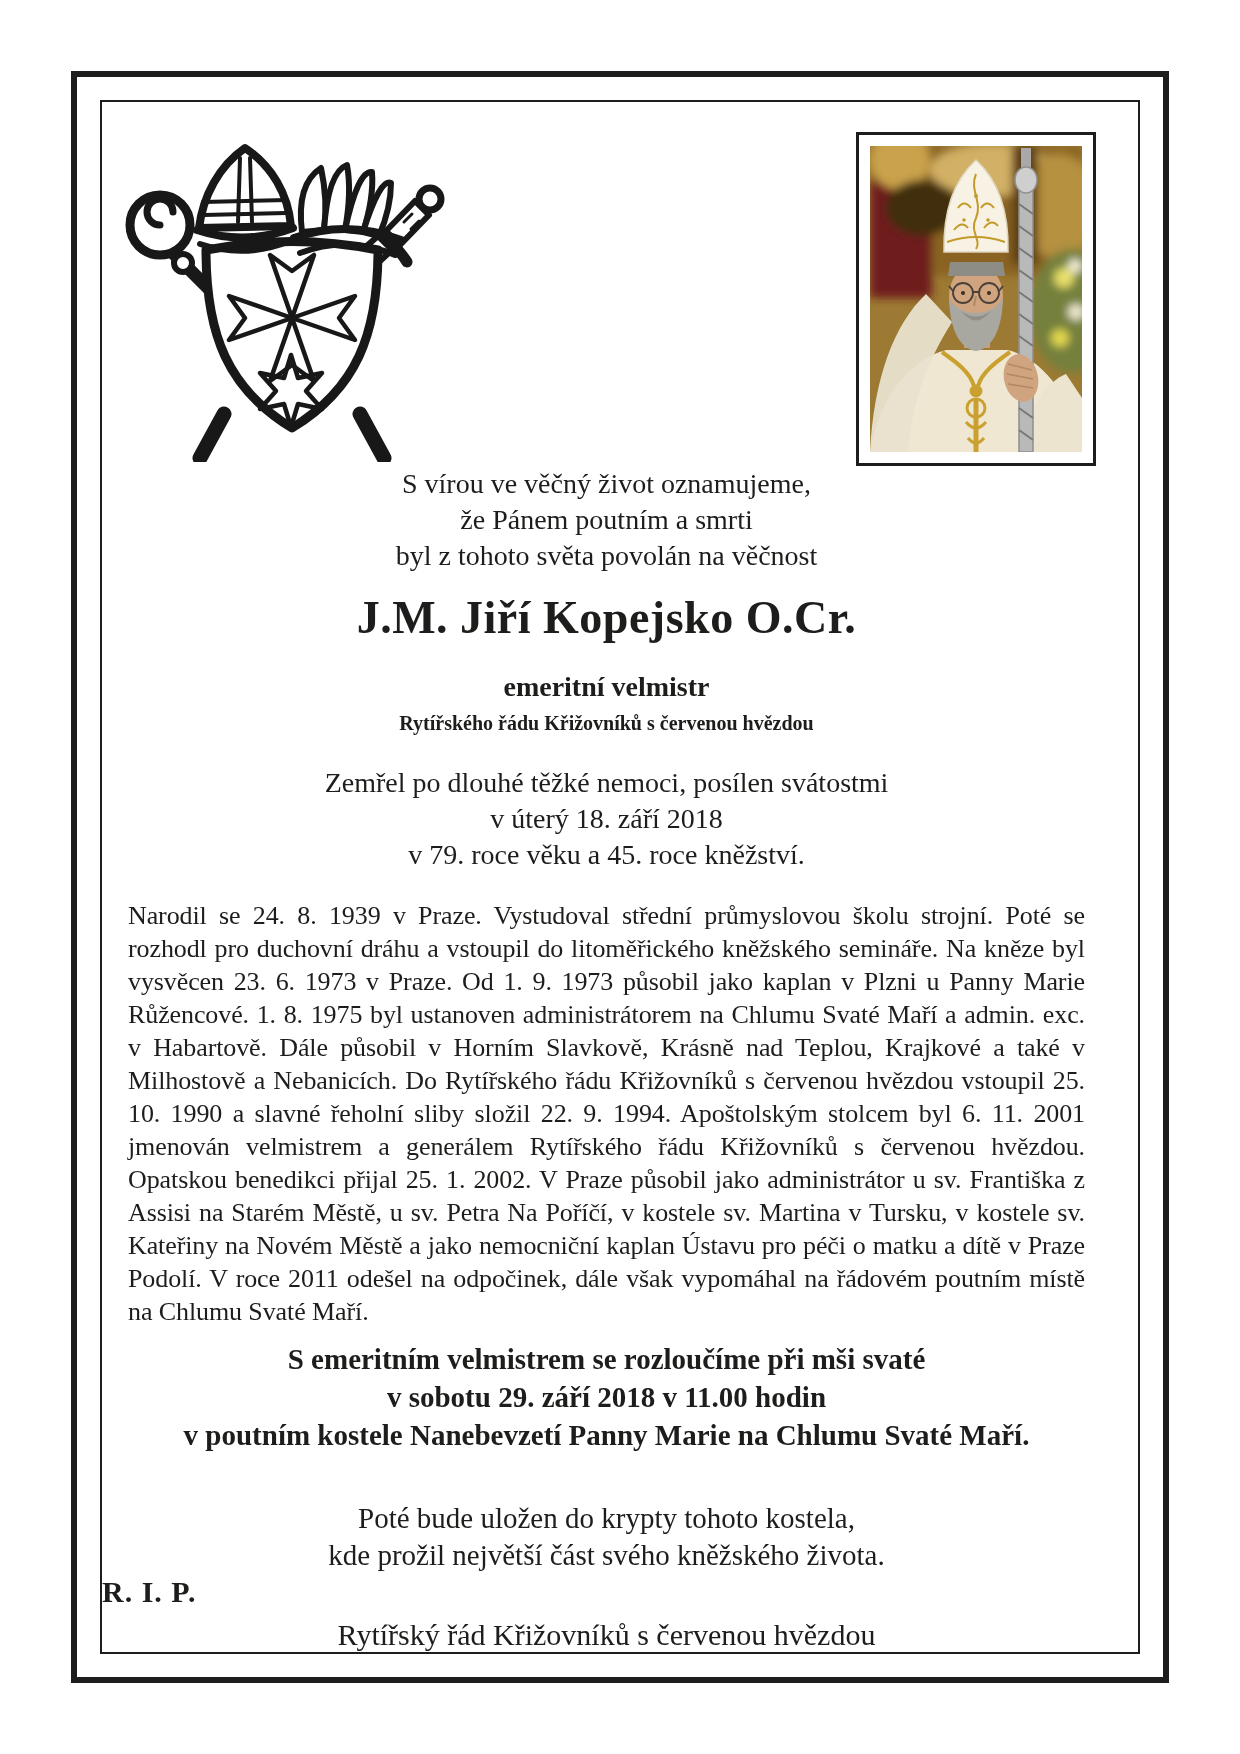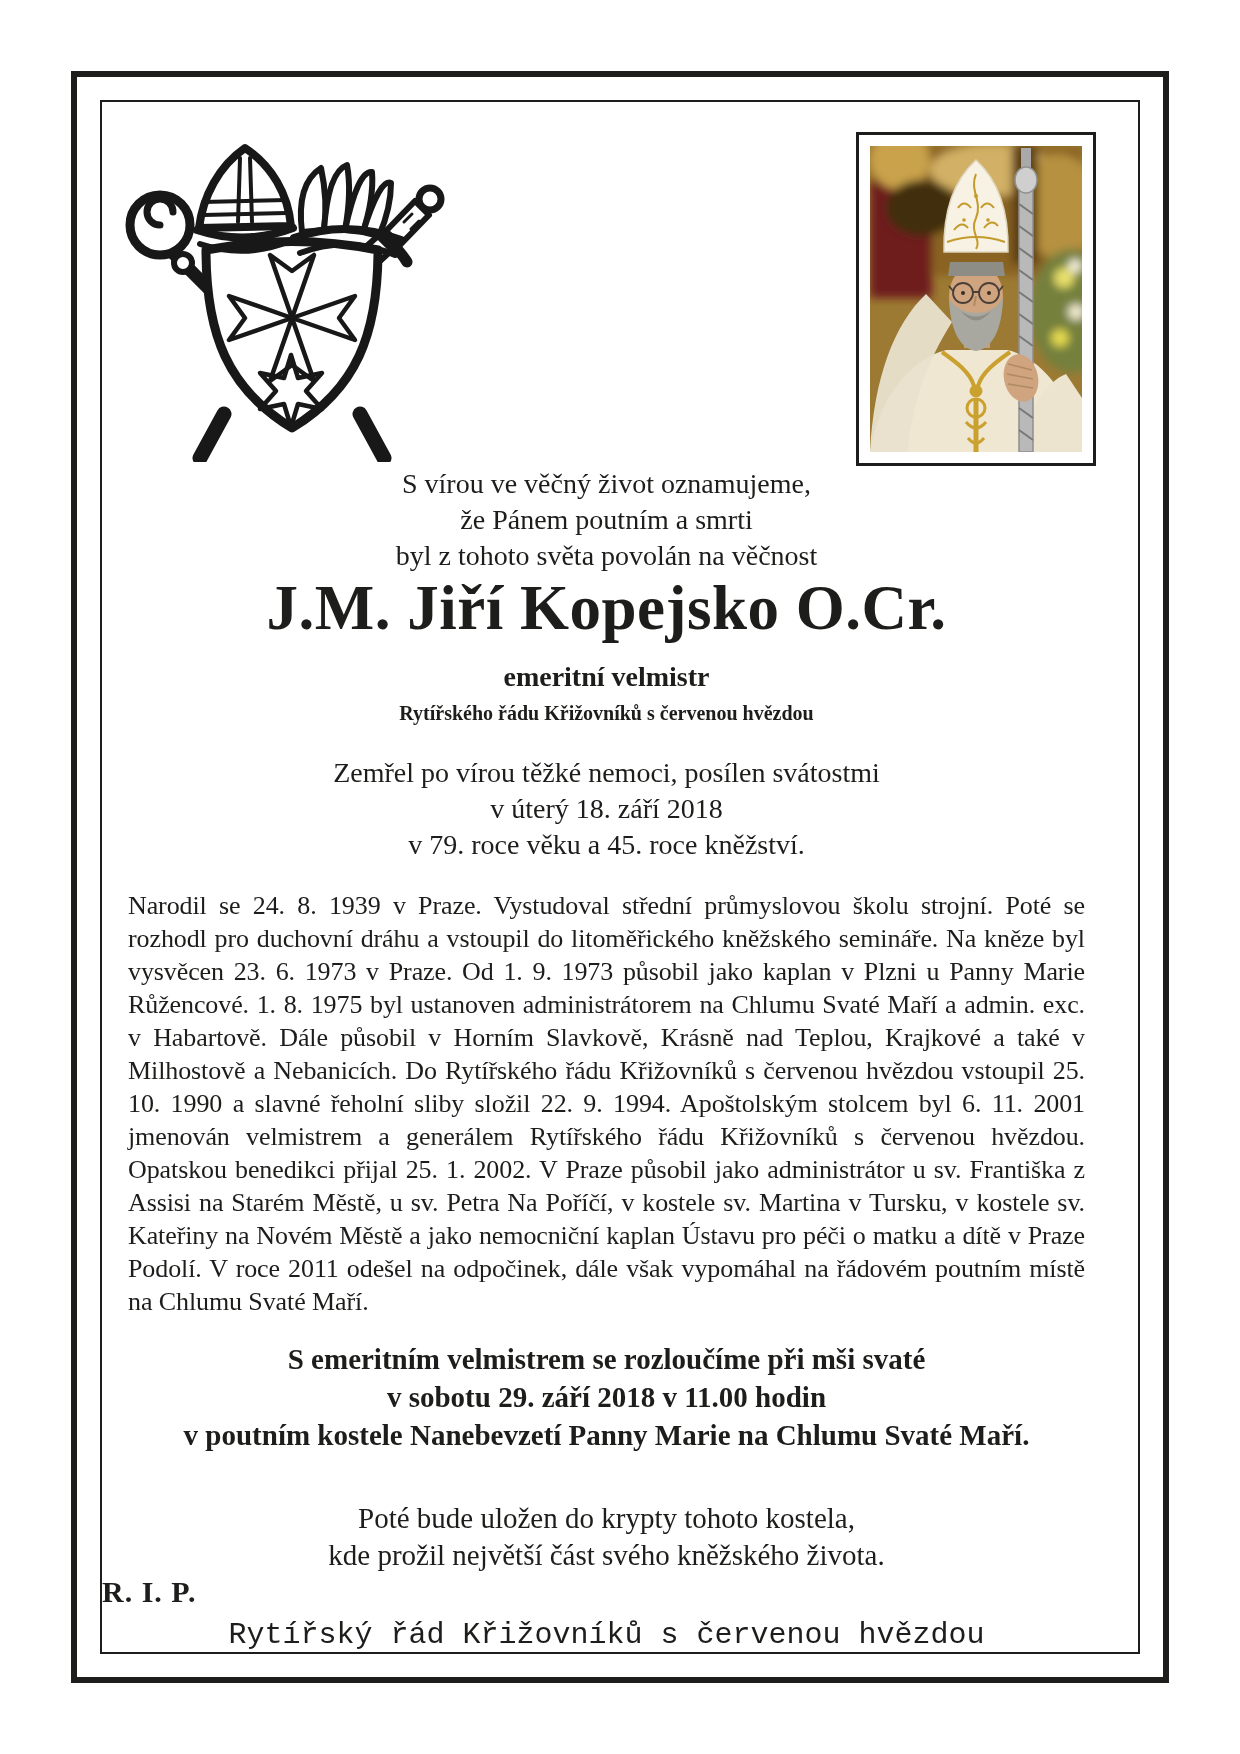--- a/index.html
+++ b/index.html
@@ -24,39 +24,39 @@
   .photo-frame{
     position:absolute;left:754px;top:30px;
     border:3px solid #1d1d1b;background:#ffffff;padding:11px;
     box-shadow:0 0 0 1px #fff inset;
   }
   .photo{display:block;width:212px;height:306px;}
   .line{text-align:center;white-space:nowrap;}
   .intro{font-size:28px;line-height:36px;}
   .intro-block{margin-top:12px;}
   .deceased-name{
-    text-align:center;font-size:63px;font-weight:bold;
+    margin-top:10px;text-align:center;font-size:46px;font-weight:bold;
     line-height:68px;letter-spacing:0.5px;
   }
   .role-title{margin-top:18px;font-size:28px;font-weight:bold;line-height:33px;}
   .order-title{font-size:20px;font-weight:bold;line-height:40px;}
   .death-block{margin-top:22px;}
   .death-line{font-size:28px;line-height:36px;}
   .biography{
     margin:26px 26px 0 26px;font-size:26px;line-height:33px;
     text-align:justify;text-justify:inter-word;letter-spacing:-0.1px;
   }
   .farewell-block{position:absolute;left:0;right:0;top:1238px;}
   .farewell-line{font-size:29px;font-weight:bold;line-height:38px;}
   .burial-block{position:absolute;left:0;right:0;top:1398px;}
   .burial-line{font-size:29px;line-height:37px;}
   .rip-line{position:absolute;left:0;right:0;top:1473px;text-align:left;
     font-size:30px;font-weight:bold;letter-spacing:1px;}
   .signature-line{position:absolute;left:0;right:0;top:1516px;text-align:center;
-    font-size:30px;font-family:Liberation Mono, monospace;}
+    font-size:30px;}
   svg .ln{stroke:#181818;fill:none;stroke-linecap:round;stroke-linejoin:round;}
   svg .wh{stroke:#181818;fill:#ffffff;stroke-linejoin:round;}
 </style>
 </head>
 <body>
 
 <div class="outer-border"></div>
 <div class="inner-border"></div>
 
 <div class="content">
@@ -187,21 +187,21 @@
     <div class="line intro">S vírou ve věčný život oznamujeme,</div>
     <div class="line intro">že Pánem poutním a smrti</div>
     <div class="line intro">byl z tohoto světa povolán na věčnost</div>
   </div>
 
   <div class="deceased-name">J.M. Jiří Kopejsko O.Cr.</div>
   <div class="line role-title">emeritní velmistr</div>
   <div class="line order-title">Rytířského řádu Křižovníků s červenou hvězdou</div>
 
   <div class="death-block">
-    <div class="line death-line">Zemřel po vírou těžké nemoci, posílen svátostmi</div>
+    <div class="line death-line">Zemřel po dlouhé těžké nemoci, posílen svátostmi</div>
     <div class="line death-line">v úterý 18. září 2018</div>
     <div class="line death-line">v 79. roce věku a 45. roce kněžství.</div>
   </div>
 
   <div class="biography">Narodil se 24. 8. 1939 v Praze. Vystudoval střední průmyslovou školu strojní. Poté se rozhodl pro duchovní dráhu a vstoupil do litoměřického kněžského semináře. Na kněze byl vysvěcen 23. 6. 1973 v Praze. Od 1. 9. 1973 působil jako kaplan v Plzni u Panny Marie Růžencové. 1. 8. 1975 byl ustanoven administrátorem na Chlumu Svaté Maří a admin. exc. v Habartově. Dále působil v Horním Slavkově, Krásně nad Teplou, Krajkové a také v Milhostově a Nebanicích. Do Rytířského řádu Křižovníků s červenou hvězdou vstoupil 25. 10. 1990 a slavné řeholní sliby složil 22. 9. 1994. Apoštolským stolcem byl 6. 11. 2001 jmenován velmistrem a generálem Rytířského řádu Křižovníků s červenou hvězdou. Opatskou benedikci přijal 25. 1. 2002. V Praze působil jako administrátor u sv. Františka z Assisi na Starém Městě, u sv. Petra Na Poříčí, v kostele sv. Martina v Tursku, v kostele sv. Kateřiny na Novém Městě a jako nemocniční kaplan Ústavu pro péči o matku a dítě v Praze Podolí. V roce 2011 odešel na odpočinek, dále však vypomáhal na řádovém poutním místě na Chlumu Svaté Maří.</div>
 
   <div class="farewell-block">
     <div class="line farewell-line">S emeritním velmistrem se rozloučíme při mši svaté</div>
     <div class="line farewell-line">v sobotu 29. září 2018 v 11.00 hodin</div>
     <div class="line farewell-line">v poutním kostele Nanebevzetí Panny Marie na Chlumu Svaté Maří.</div>

